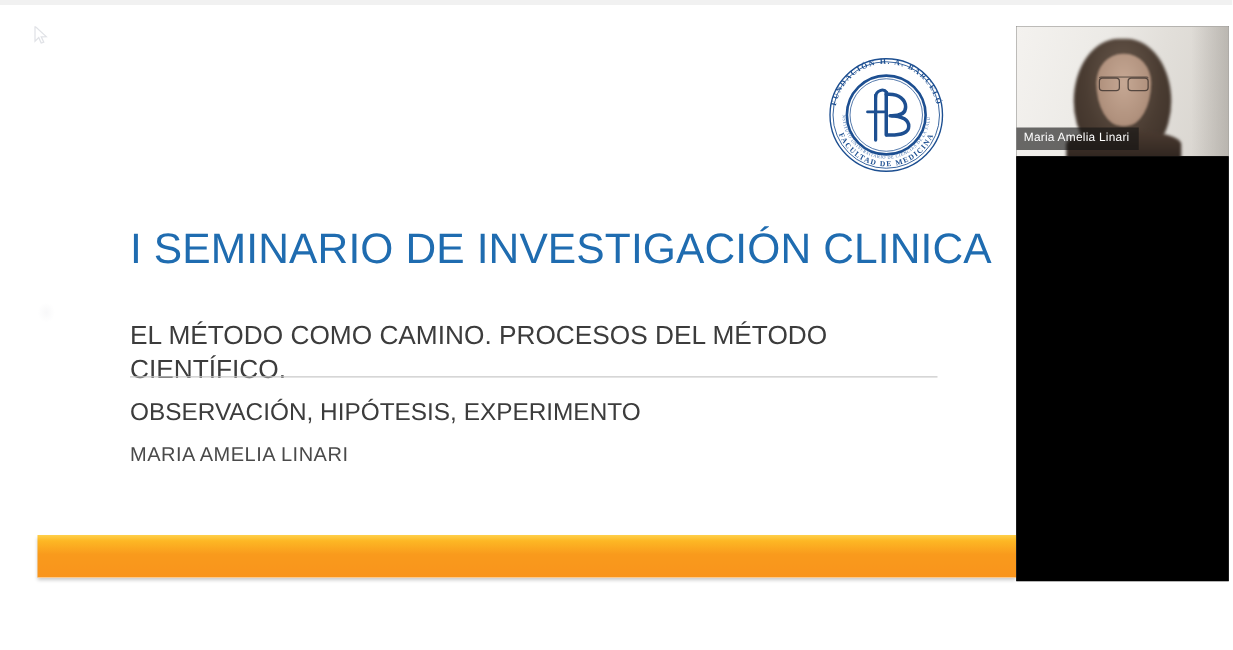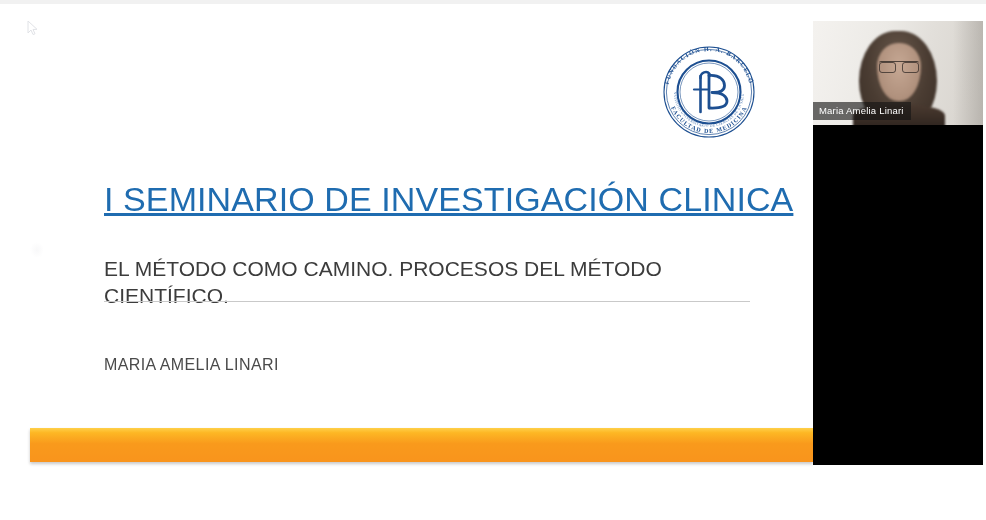--- a/index.html
+++ b/index.html
@@ -73,21 +73,20 @@
   .title {
     position: absolute;
     left: 104px;
     top: 174px;
     color: #1f6cb0;
     font-size: 34px;
     line-height: 42px;
     letter-spacing: .1px;
     white-space: nowrap;
     font-weight: 400;
-    text-decoration: underline;
   }
 
   .subtitle {
     position: absolute;
     left: 104px;
     top: 251px;
     width: 600px;
     color: #3c3c3c;
     font-size: 21px;
     line-height: 27px;
@@ -306,20 +305,21 @@
         </g>
       </svg>
     </div>
 
     <div class="title">I SEMINARIO DE INVESTIGACIÓN CLINICA</div>
 
     <div class="subtitle">EL MÉTODO COMO CAMINO. PROCESOS DEL MÉTODO CIENTÍFICO.</div>
 
     <div class="rule"></div>
 
+    <div class="keywords">OBSERVACIÓN, HIPÓTESIS, EXPERIMENTO</div>
 
     <div class="author">MARIA AMELIA LINARI</div>
 
     <div class="accent-bar"></div>
   </div>
 
   <div class="video-panel">
 
     <div class="video-frame">
       <div class="cam-wall"></div>

